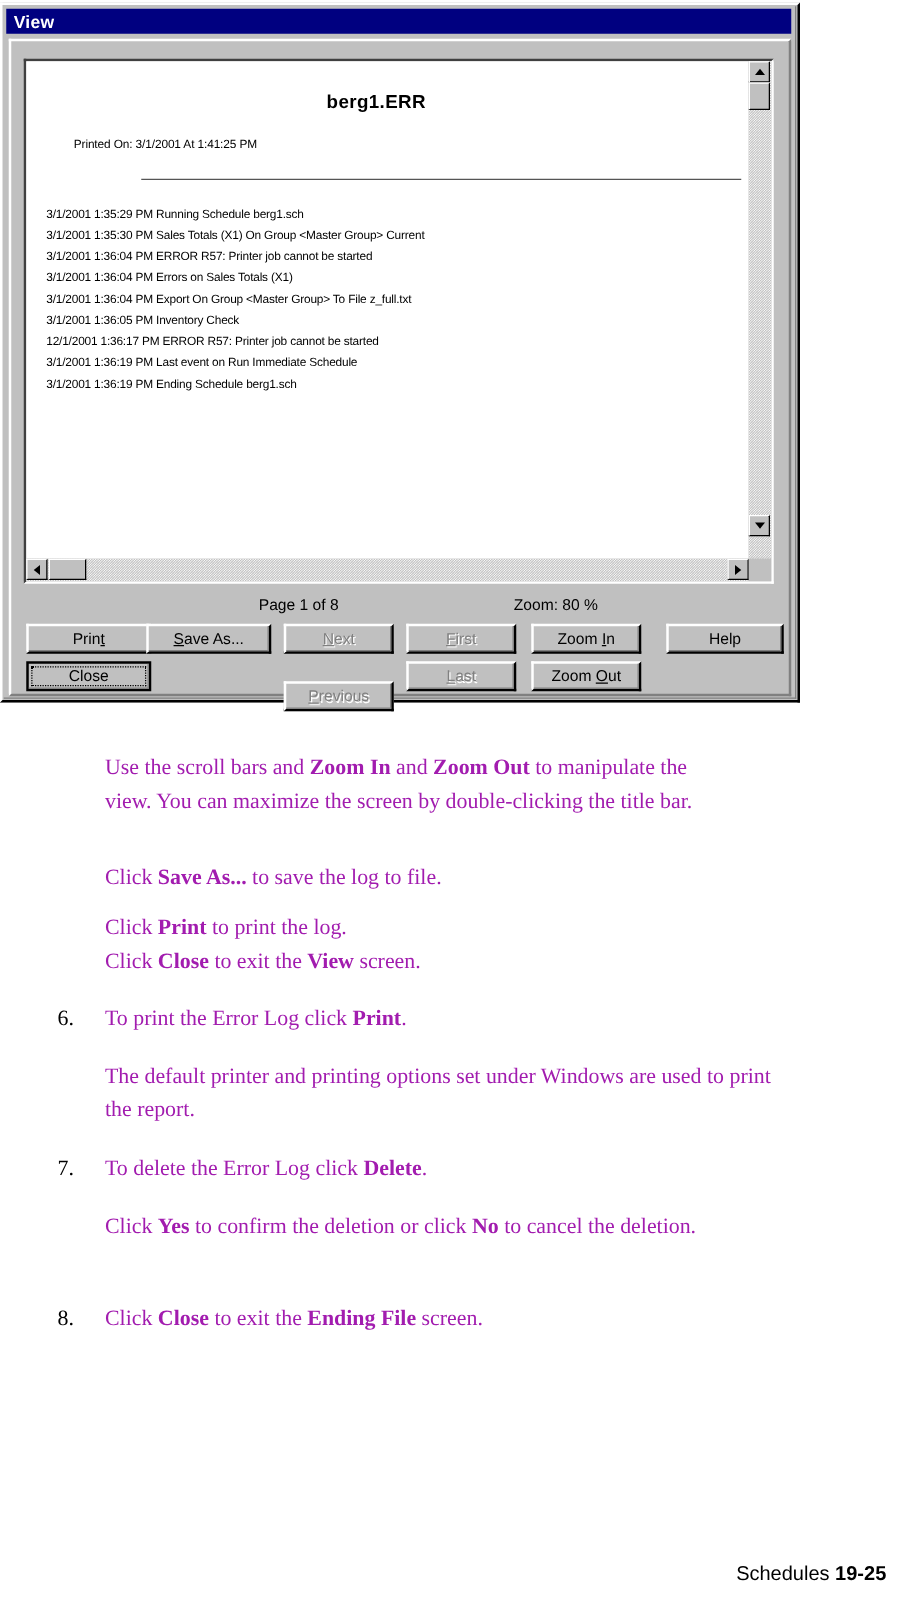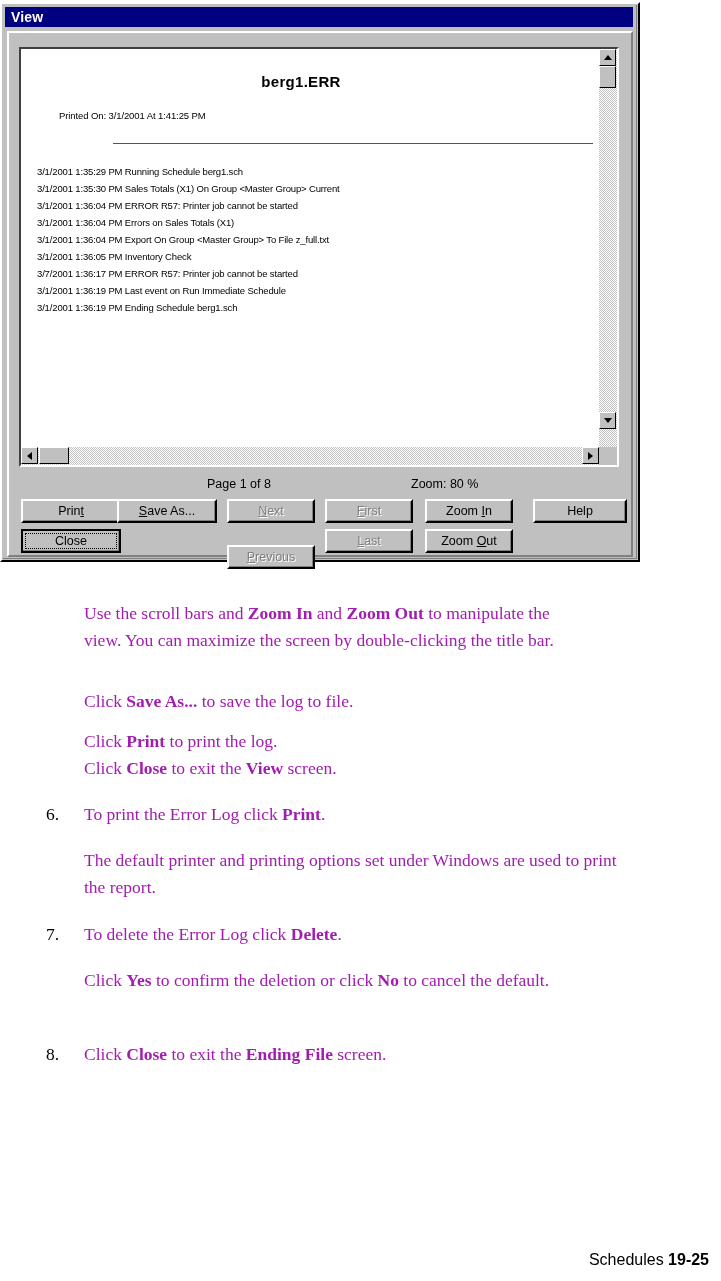--- a/index.html
+++ b/index.html
@@ -262,21 +262,21 @@
         <div class="page-title">berg1.ERR</div>
         <div class="printed-on">Printed On: 3/1/2001 At 1:41:25 PM</div>
         <div class="rule"></div>
         <div class="log" id="log-lines">
             <div class="log-line">3/1/2001 1:35:29 PM Running Schedule berg1.sch</div>
             <div class="log-line">3/1/2001 1:35:30 PM Sales Totals (X1) On Group &lt;Master Group&gt; Current</div>
             <div class="log-line">3/1/2001 1:36:04 PM ERROR R57: Printer job cannot be started</div>
             <div class="log-line">3/1/2001 1:36:04 PM Errors on Sales Totals (X1)</div>
             <div class="log-line">3/1/2001 1:36:04 PM Export On Group &lt;Master Group&gt; To File z_full.txt</div>
             <div class="log-line">3/1/2001 1:36:05 PM Inventory Check</div>
-            <div class="log-line">3/7/2001 1:36:17 PM ERROR R57: Printer job cannot be started</div>
+            <div class="log-line">12/1/2001 1:36:17 PM ERROR R57: Printer job cannot be started</div>
             <div class="log-line">3/1/2001 1:36:19 PM Last event on Run Immediate Schedule</div>
             <div class="log-line">3/1/2001 1:36:19 PM Ending Schedule berg1.sch</div>
           </div>
       </div>
 
       <div class="sb-v">
         <div class="sb-btn" style="left:0;top:0;">
           <span class="arrow-up"></span>
         </div>
         <div class="sb-thumb" style="left:0;top:17px;width:17px;height:22px;"></div>
@@ -347,21 +347,21 @@
   <div class="para" id="p-close" style="left:84px; top:193px; width:520px;"><span>Click </span><b>Close</b><span> to exit the </span><b>View</b><span> screen.</span></div>
 
   <div class="step-num" id="step-6-num" style="left:46px; top:239px;">6.</div>
   <div class="para" id="step-6" style="left:84px; top:239px; width:520px;"><span>To print the Error Log click </span><b>Print</b><span>.</span></div>
 
   <div class="para" id="p-default-printer" style="left:84px; top:285px; width:550px;"><span>The default printer and printing options set under Windows are used to print the report.</span></div>
 
   <div class="step-num" id="step-7-num" style="left:46px; top:359px;">7.</div>
   <div class="para" id="step-7" style="left:84px; top:359px; width:520px;"><span>To delete the Error Log click </span><b>Delete</b><span>.</span></div>
 
-  <div class="para" id="p-confirm" style="left:84px; top:405px; width:545px;"><span>Click </span><b>Yes</b><span> to confirm the deletion or click </span><b>No</b><span> to cancel the default.</span></div>
+  <div class="para" id="p-confirm" style="left:84px; top:405px; width:545px;"><span>Click </span><b>Yes</b><span> to confirm the deletion or click </span><b>No</b><span> to cancel the deletion.</span></div>
 
   <div class="step-num" id="step-8-num" style="left:46px; top:479px;">8.</div>
   <div class="para" id="step-8" style="left:84px; top:479px; width:520px;"><span>Click </span><b>Close</b><span> to exit the </span><b>Ending File</b><span> screen.</span></div>
 </div>
 
 <div class="footer">
   <span>Schedules</span>
   <b>19-25</b>
 </div>
 

